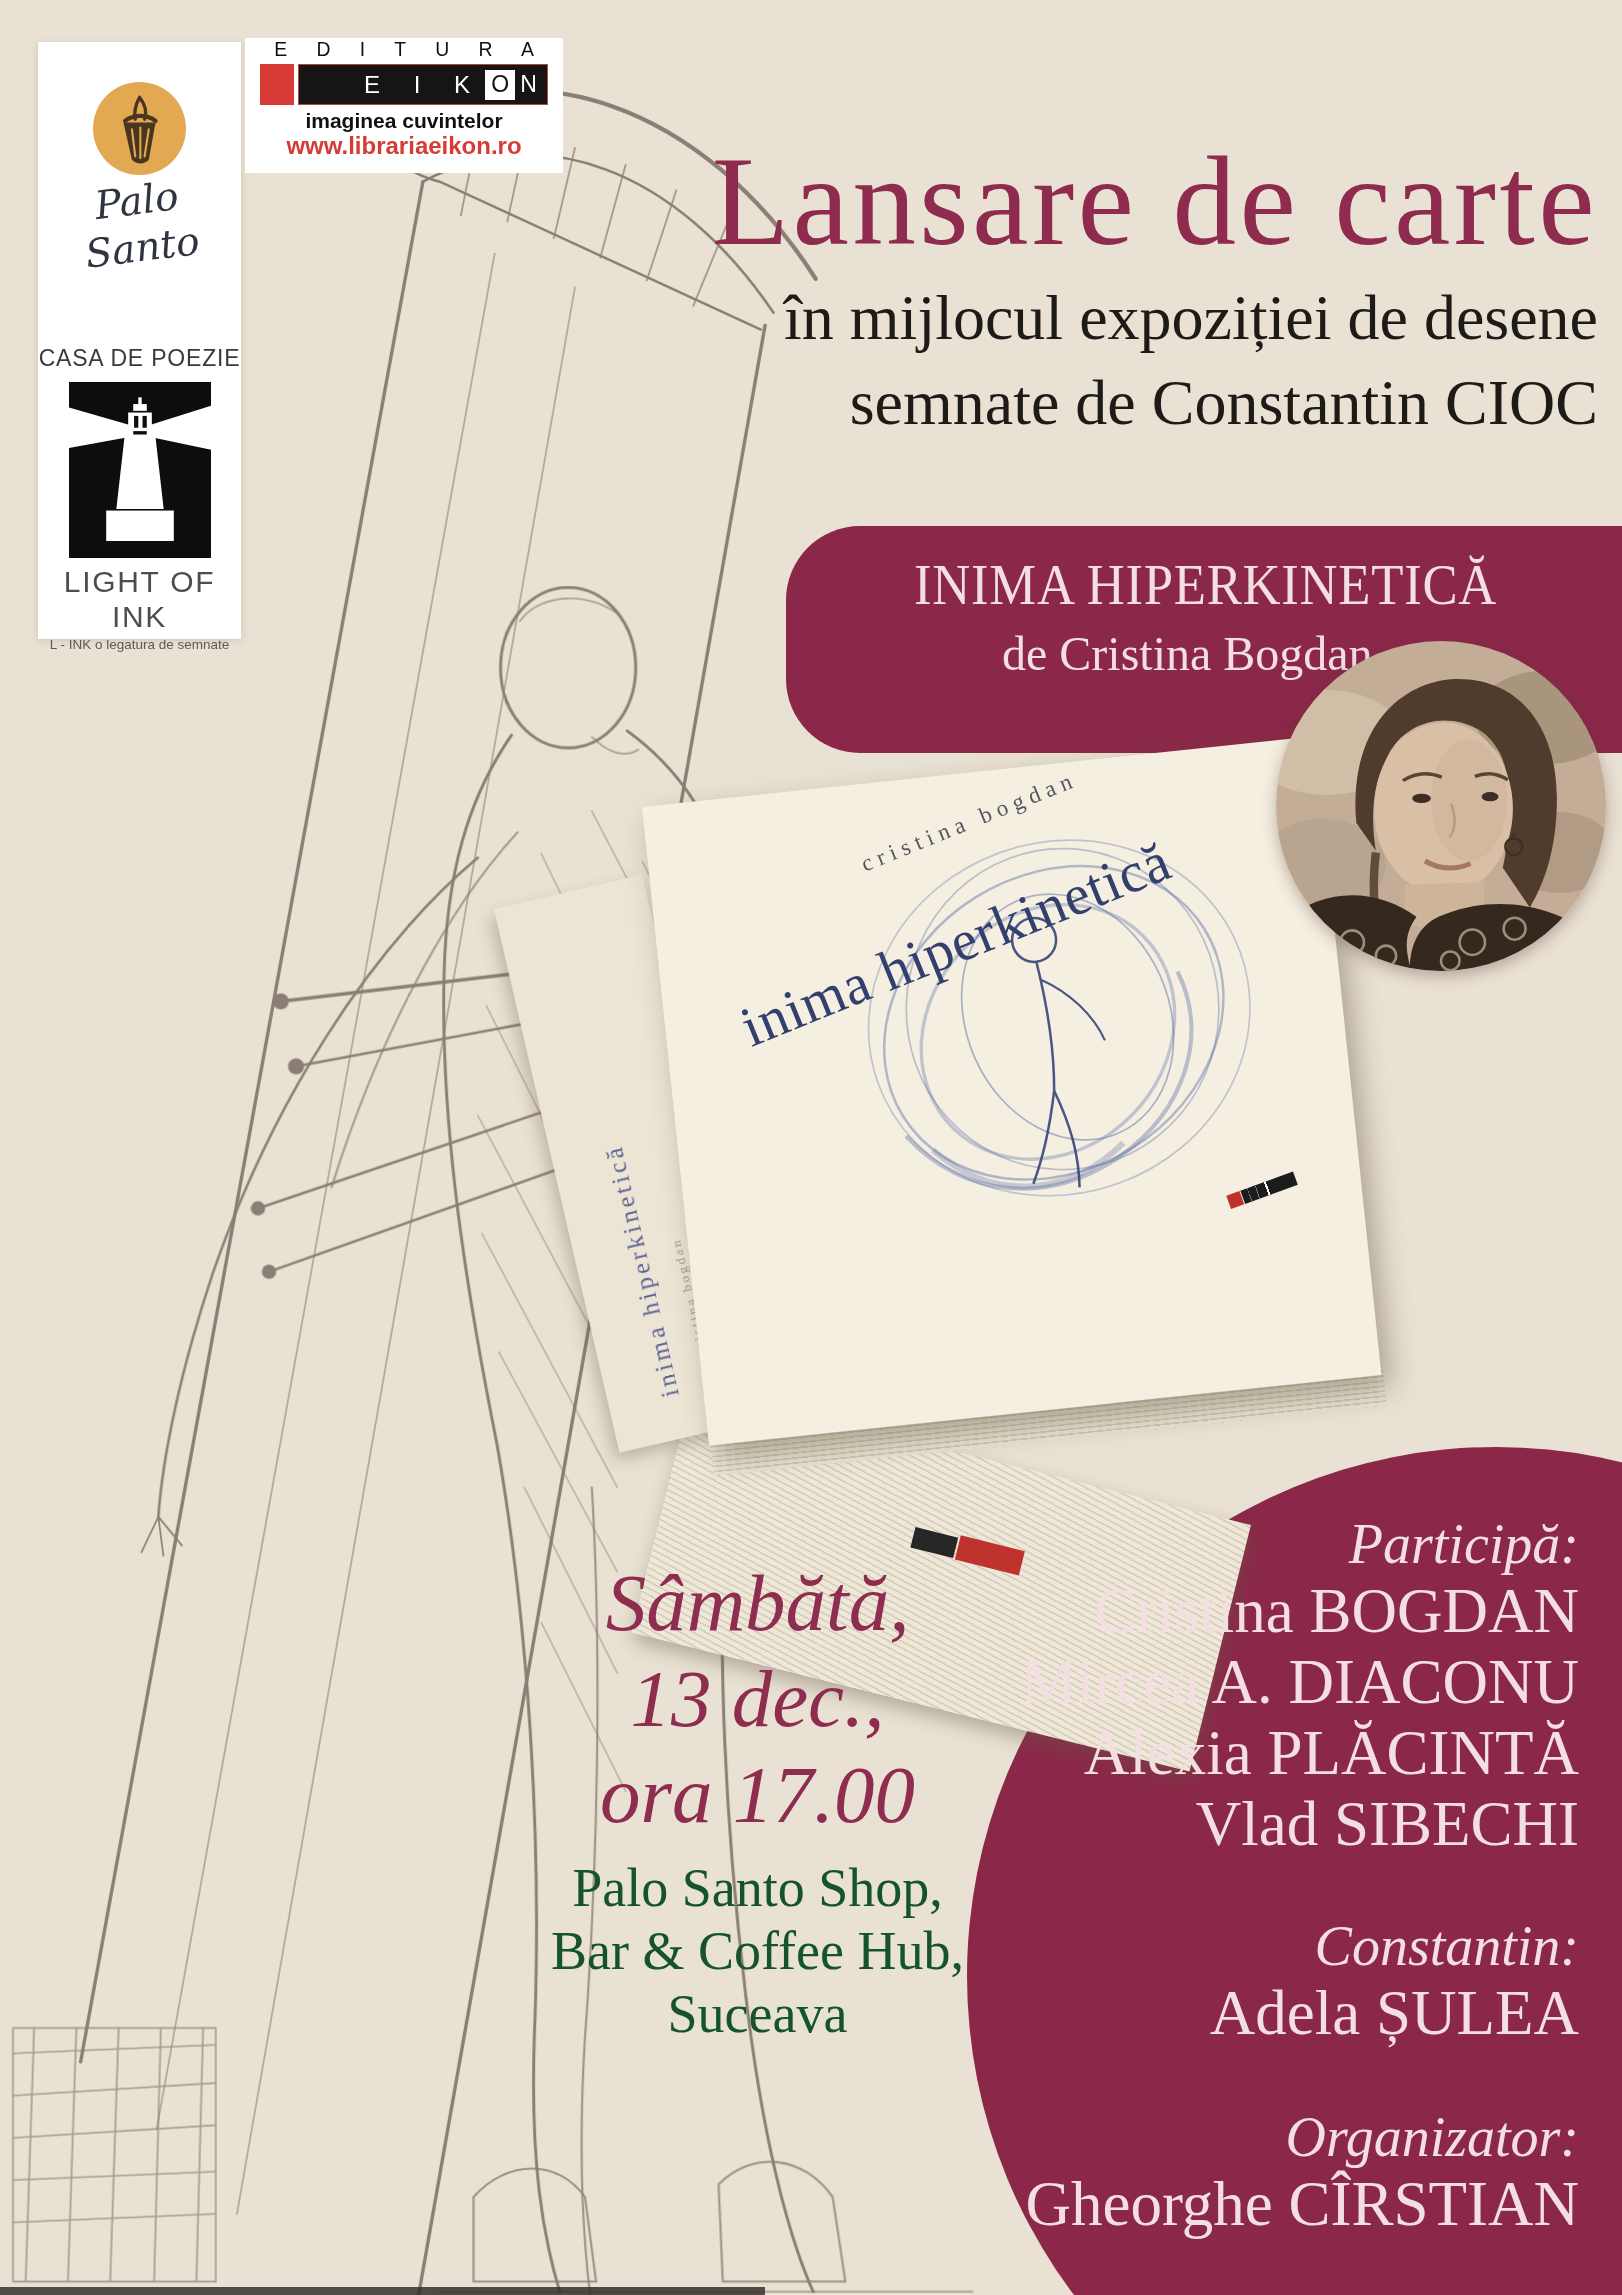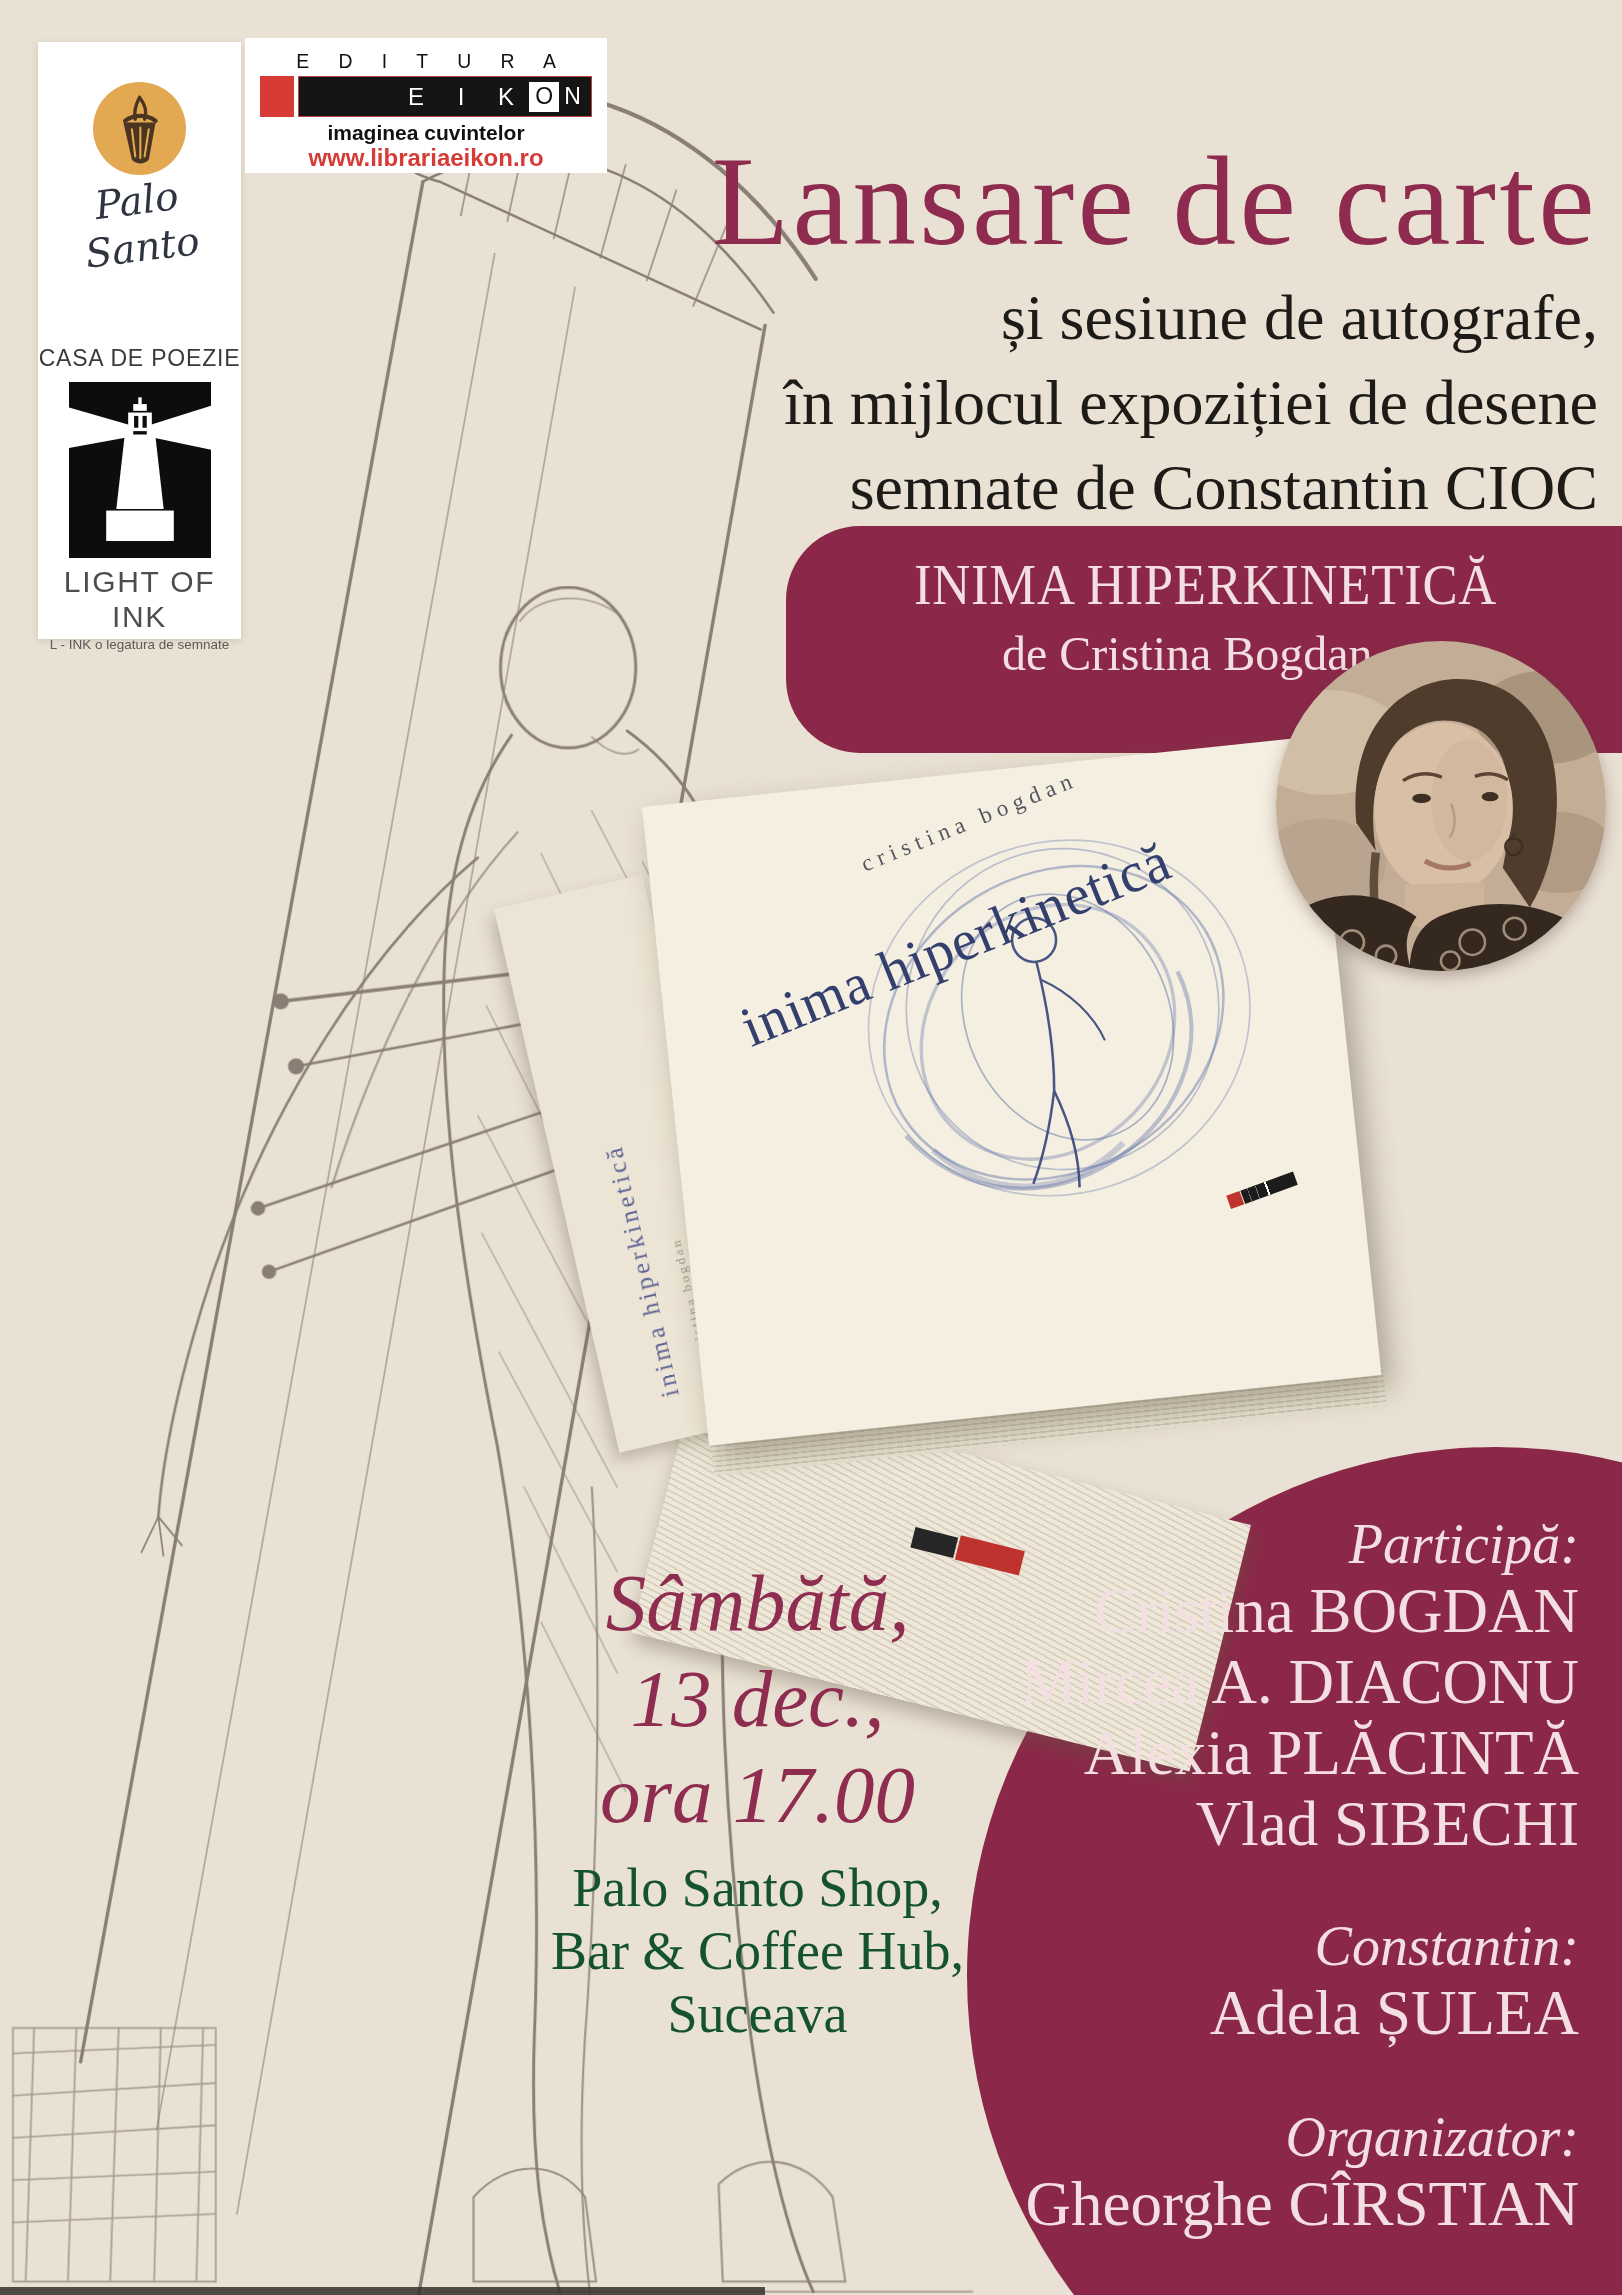--- a/index.html
+++ b/index.html
@@ -28,22 +28,22 @@
   .palo-script{margin-top:1.7px;font-style:italic;font-size:39px;line-height:47px;color:#2e3440;
     transform:rotate(-7deg);font-family:"DejaVu Serif",serif;}
   .casa{margin-top:74px;font-family:"Liberation Sans",sans-serif;font-size:23px;line-height:27px;
     letter-spacing:0.8px;color:#3a3a3a;}
   .lh-box{width:142px;height:176px;background:#0d0d0d;margin:10px auto 0;}
   .light-ink{margin-top:6.8px;font-family:"Liberation Sans",sans-serif;font-size:30px;line-height:35px;
     letter-spacing:1.7px;color:#4d4d4d;}
   .l-ink-tag{margin-top:1.7px;font-family:"Liberation Sans",sans-serif;font-size:13.5px;line-height:18.6px;color:#5a5a5a;}
 
   
-  .eikon-card{left:245px;top:38px;width:362px;height:135px;background:#ffffff;z-index:3;
-    padding-top:12px;text-align:center;font-family:"Liberation Sans",sans-serif;}
+  .eikon-card{left:245px;top:38px;width:318px;height:135px;background:#ffffff;z-index:3;
+    text-align:center;font-family:"Liberation Sans",sans-serif;}
   .editura{font-size:19.4px;line-height:22px;letter-spacing:12px;color:#111;padding-left:12px;}
   .eikon-bar{display:flex;align-items:stretch;height:41px;margin:4.2px 15px 0;}
   .eikon-red{width:34px;background:#d63b35;}
   .eikon-black{flex:1;margin-left:4.2px;background:#151515;border:1.7px solid #b8453f;
     display:flex;align-items:center;justify-content:flex-end;padding:0 8.5px;}
   .eikon-letters{color:#fff;font-size:24px;letter-spacing:13.5px;}
   .eikon-o{background:#fff;color:#111;font-size:23px;padding:1.7px 6px;margin:0 5px 0 1.7px;}
   .eikon-n{color:#fff;font-size:23px;margin-right:1.7px;}
   .eikon-sub{margin-top:4.2px;font-size:21px;line-height:24px;font-weight:bold;color:#111;}
   .eikon-url{font-size:24px;line-height:25px;font-weight:bold;color:#d63b35;}
@@ -204,21 +204,20 @@
         <span class="eikon-o">O</span>
         <span class="eikon-n">N</span>
       </div>
     </div>
     <div class="eikon-sub">imaginea cuvintelor</div>
     <div class="eikon-url">www.librariaeikon.ro</div>
   </div>
 
   <div class="abs main-title">Lansare de carte</div>
   <div class="abs subtitle">
-    <div>și sesiune de autografe,</div>
     <div>în mijlocul expoziției de desene</div>
     <div>semnate de Constantin CIOC</div>
   </div>
 
   <div class="abs banner">
     <div class="banner-title">INIMA HIPERKINETICĂ</div>
     <div class="banner-author">de Cristina Bogdan</div>
   </div>
 
   <div class="abs under-spine">

